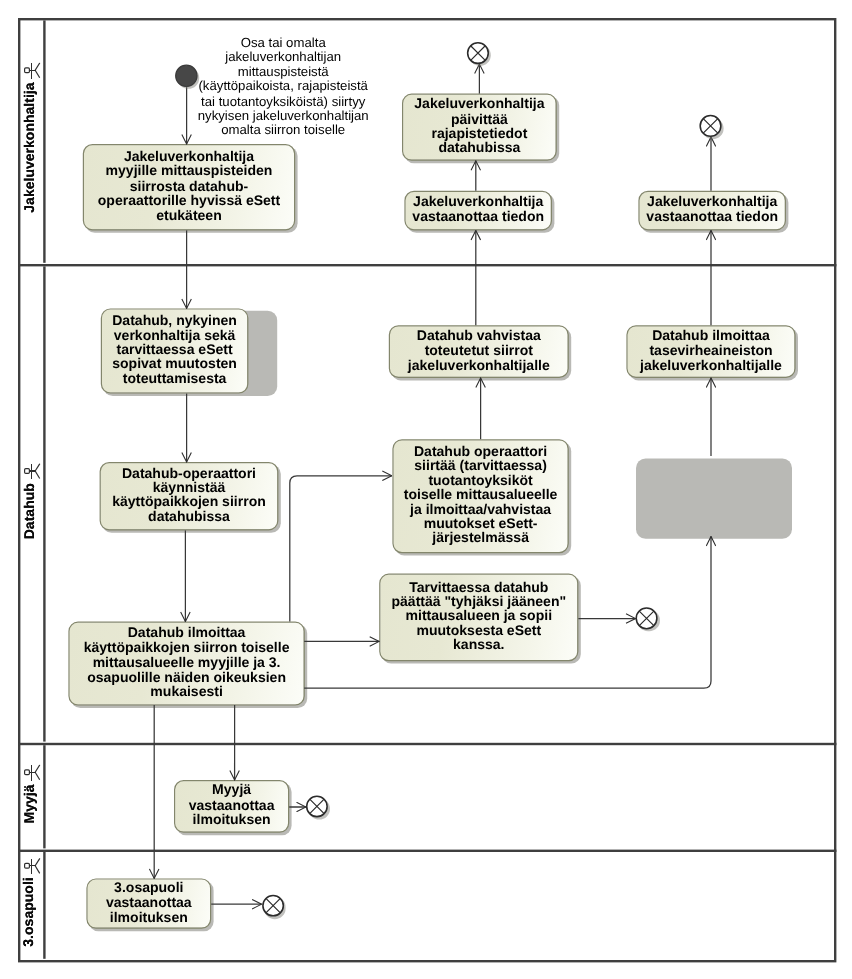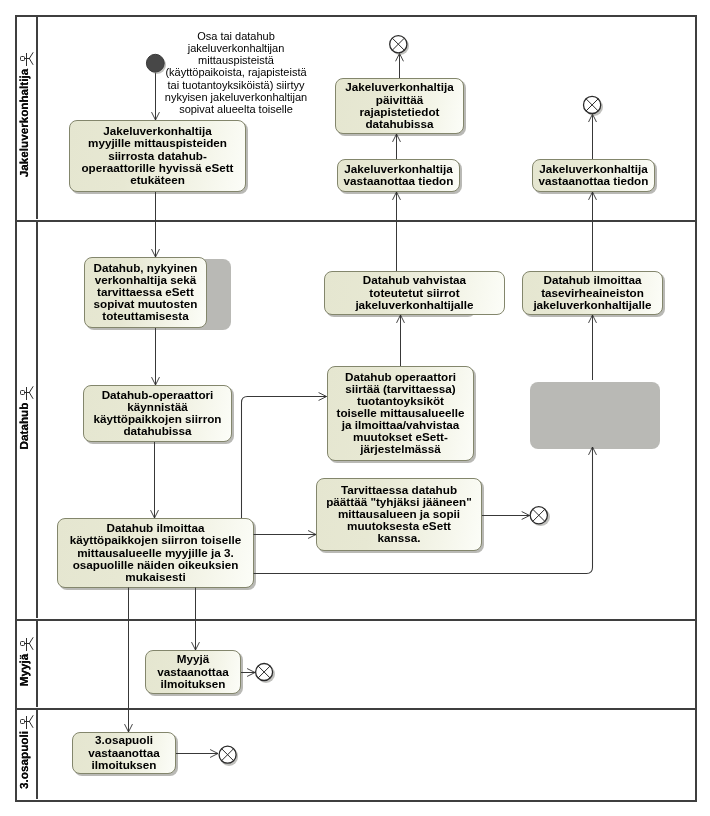--- a/index.html
+++ b/index.html
@@ -97,27 +97,27 @@
           <line x1="6.5" y1="0.5" x2="6.5" y2="13.5"></line>
           <g shape-rendering="geometricPrecision">
             <line x1="9.3" y1="6.5" x2="13.2" y2="0.3"></line>
             <line x1="9.3" y1="6.5" x2="13.1" y2="12.8"></line>
           </g>
         </g>
       </svg>
     </span>
   <span class="lane-name" style="left:-3.8px;top:753.3px;width:57.8px;">3.osapuoli</span>
   <div class="anno" style="left:163px;top:30px;width:146px;">
-    <div>Osa tai datahub</div>
+    <div>Osa tai omalta</div>
     <div>jakeluverkonhaltijan</div>
     <div>mittauspisteistä</div>
     <div>(käyttöpaikoista, rajapisteistä</div>
     <div>tai tuotantoyksiköistä) siirtyy</div>
     <div>nykyisen jakeluverkonhaltijan</div>
-    <div>sopivat alueelta toiselle</div>
+    <div>omalta siirron toiselle</div>
   </div>
   <div class="node-sh" style="left:70.8px;top:121.8px;width:177px;height:72px;"></div>
   <div class="node-sh" style="left:336.8px;top:79.8px;width:129px;height:56px;"></div>
   <div class="node-sh" style="left:338.8px;top:160.8px;width:123px;height:33px;"></div>
   <div class="node-sh" style="left:533.8px;top:160.8px;width:123px;height:33px;"></div>
   <div class="node-sh" style="left:85.8px;top:258.8px;width:145px;height:71px;"></div>
   <div class="node-sh" style="left:84.8px;top:386.8px;width:149px;height:57px;"></div>
   <div class="node-sh" style="left:58.8px;top:519.8px;width:197px;height:70px;"></div>
   <div class="node-sh" style="left:325.8px;top:272.8px;width:150px;height:44px;"></div>
   <div class="node-sh" style="left:328.8px;top:367.8px;width:147px;height:95px;"></div>
@@ -174,21 +174,21 @@
   </div>
   <div class="node" style="left:57px;top:518px;width:197px;height:70px;">
     <span class="node-txt">
       <span>Datahub ilmoittaa</span><br>
       <span>käyttöpaikkojen siirron toiselle</span><br>
       <span>mittausalueelle myyjille ja 3.</span><br>
       <span>osapuolille näiden oikeuksien</span><br>
       <span>mukaisesti</span>
     </span>
   </div>
-  <div class="node" style="left:324px;top:271px;width:181px;height:44px;">
+  <div class="node" style="left:324px;top:271px;width:150px;height:44px;">
     <span class="node-txt">
       <span>Datahub vahvistaa</span><br>
       <span>toteutetut siirrot</span><br>
       <span>jakeluverkonhaltijalle</span>
     </span>
   </div>
   <div class="node" style="left:327px;top:366px;width:147px;height:95px;">
     <span class="node-txt">
       <span>Datahub operaattori</span><br>
       <span>siirtää (tarvittaessa)</span><br>

